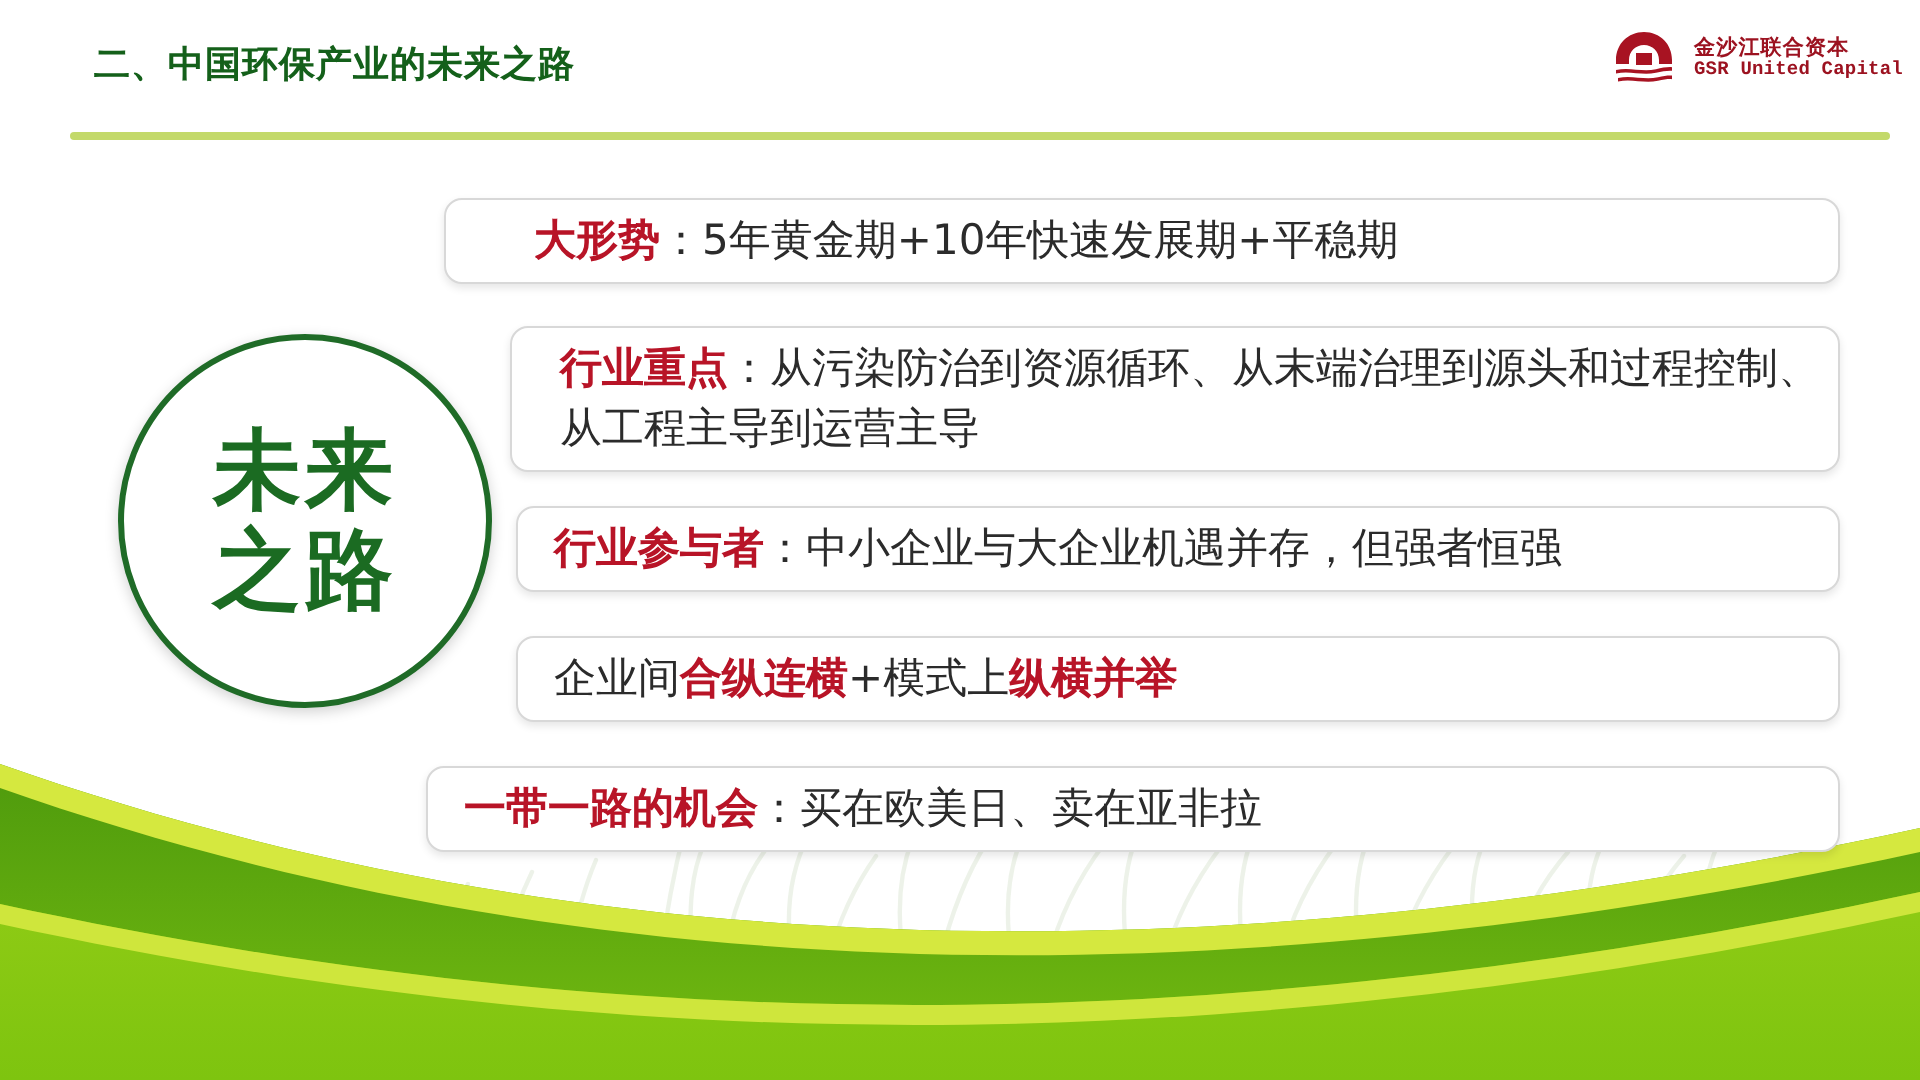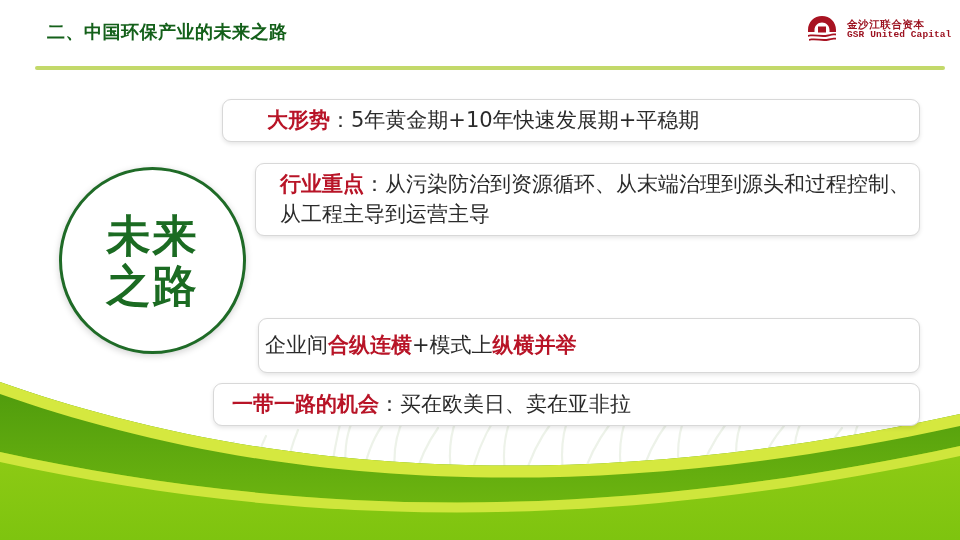--- a/index.html
+++ b/index.html
@@ -90,21 +90,21 @@
     line-height:1.42;
     color:#2b2b2b;
     padding:0 0 0 6px;
   }
   .hl { color:#b81427; font-weight:bold; }
   .dk { color:#2b2b2b; }
 
   #box1 { left:222px; top:99px;  width:698px; height:43px; padding-left:38px; }
   #box2 { left:255px; top:163px; width:665px; height:73px; padding-left:18px; }
   #box3 { left:258px; top:253px; width:662px; height:43px; padding-left:12px; }
-  #box4 { left:258px; top:318px; width:662px; height:55px; }
+  #box4 { left:258px; top:318px; width:662px; height:43px; padding-left:12px; }
   #box5 { left:213px; top:383px; width:707px; height:43px; padding-left:12px; }
 
   
   #wave { position:absolute; left:0; bottom:0; width:960px; height:180px; z-index:1; }
   #grass { position:absolute; left:0; bottom:60px; width:960px; height:110px; z-index:0; opacity:.8; }
 </style>
 </head>
 <body>
 
 <div id="slide">
@@ -179,20 +179,23 @@
     <span>未来</span>
     <span>之路</span>
   </div>
 
   <div class="box" id="box1">
     <div class="box-text"><span class="hl">大形势</span><span class="dk">：5年黄金期+10年快速发展期+平稳期</span></div>
   </div>
   <div class="box" id="box2">
     <div class="box-text"><span class="hl">行业重点</span><span class="dk">：从污染防治到资源循环、从末端治理到源头和过程控制、从工程主导到运营主导</span></div>
   </div>
+  <div class="box" id="box3">
+    <div class="box-text"><span class="hl">行业参与者</span><span class="dk">：中小企业与大企业机遇并存，但强者恒强</span></div>
+  </div>
   <div class="box" id="box4">
     <div class="box-text"><span class="dk">企业间</span><span class="hl">合纵连横</span><span class="dk">+模式上</span><span class="hl">纵横并举</span></div>
   </div>
   <div class="box" id="box5">
     <div class="box-text"><span class="hl">一带一路的机会</span><span class="dk">：买在欧美日、卖在亚非拉</span></div>
   </div>
 
 </div>
 
 </body></html>

